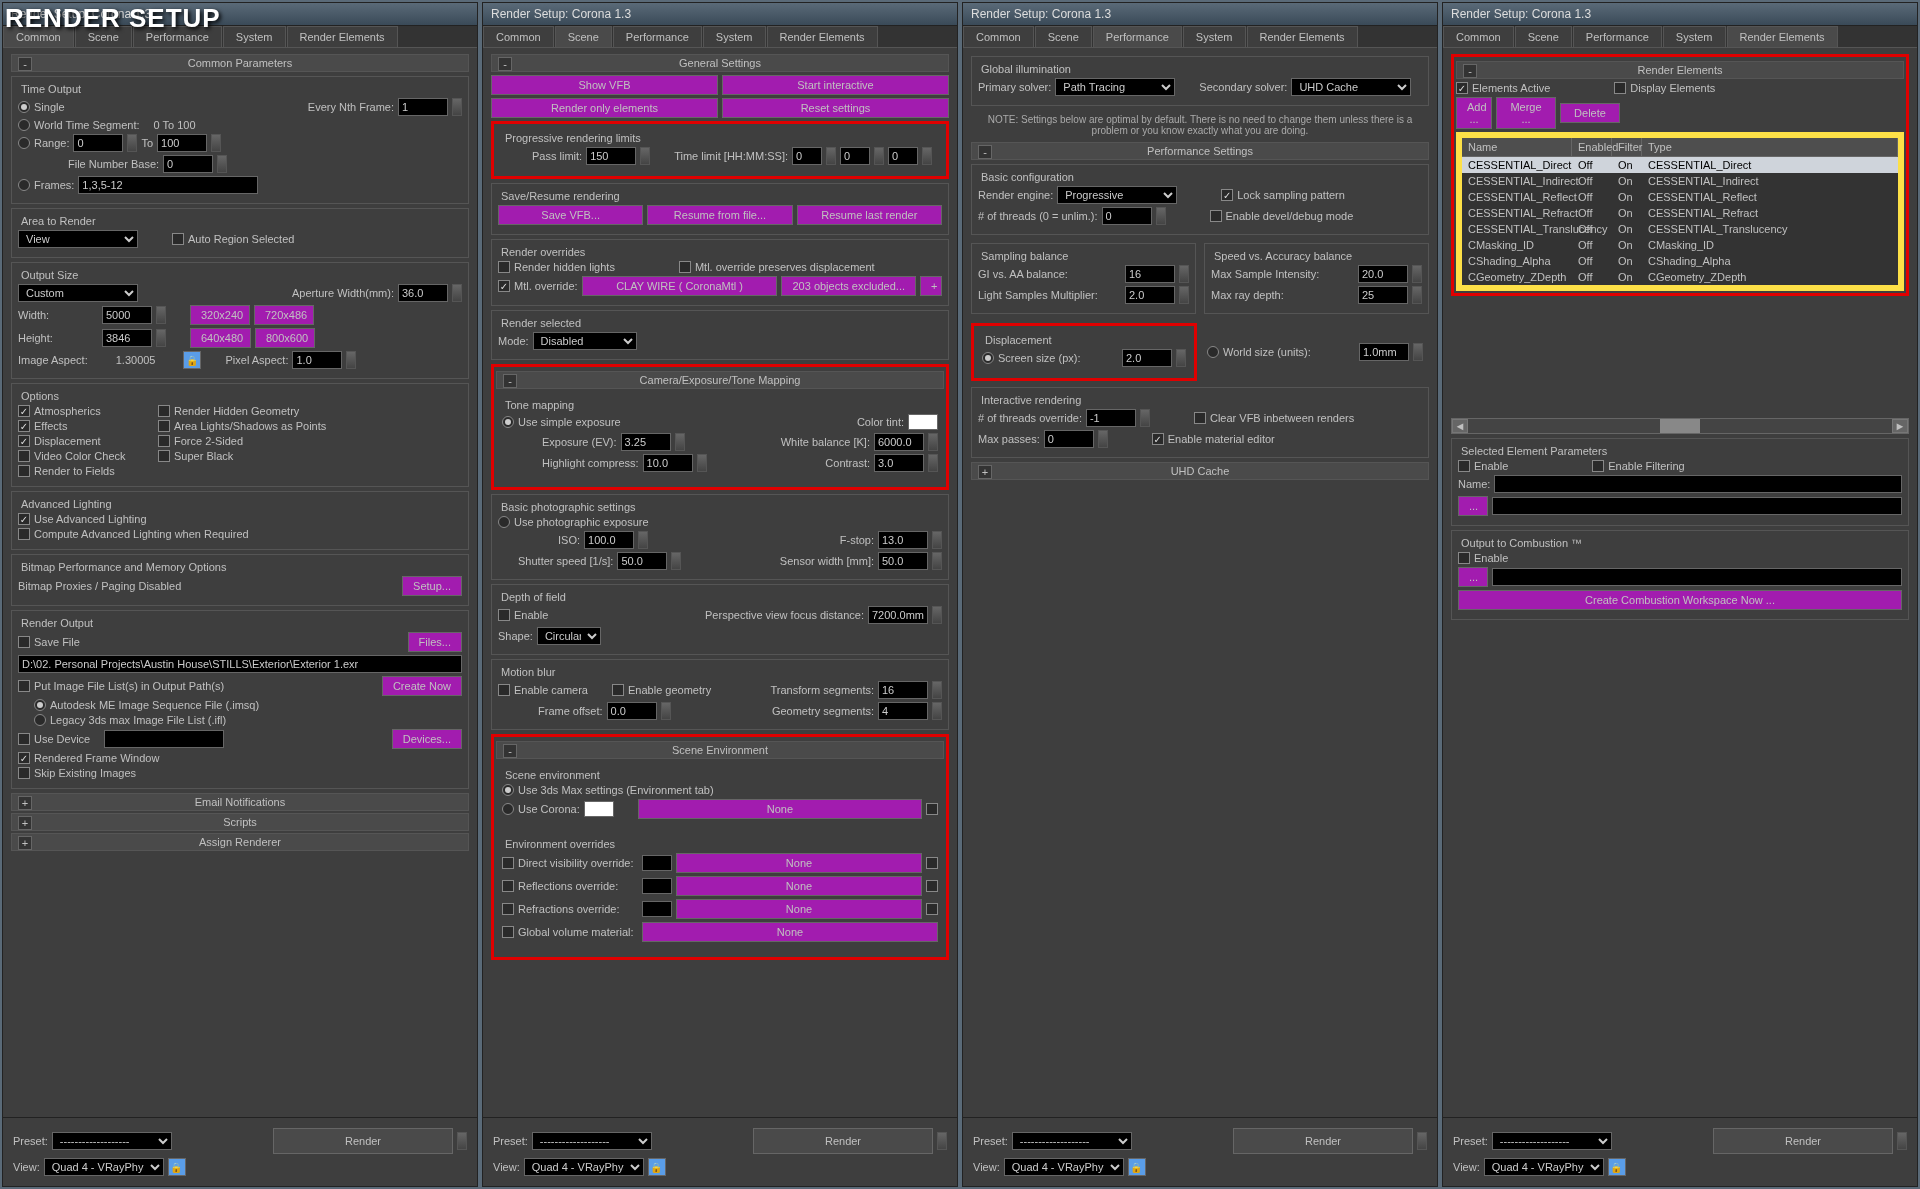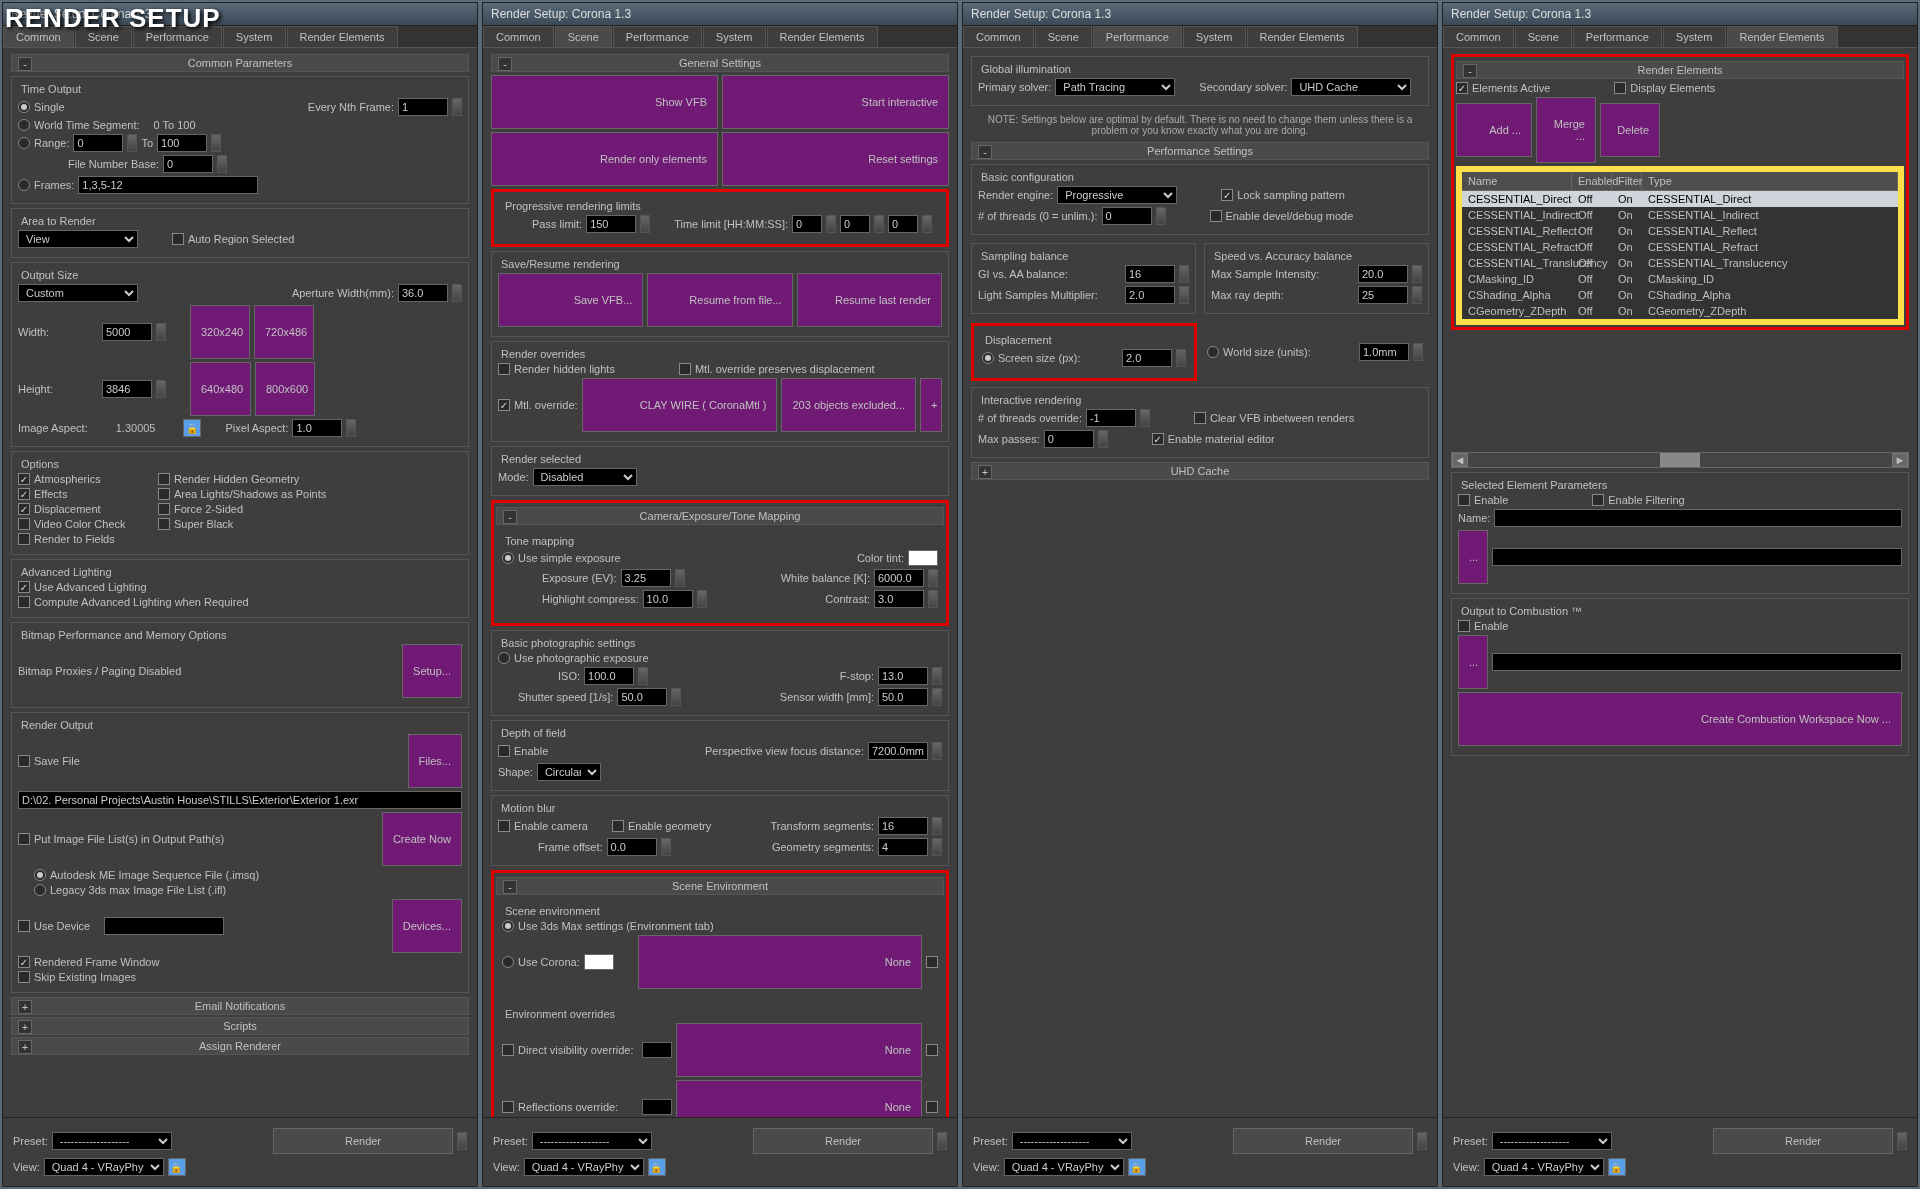--- a/index.html
+++ b/index.html
@@ -18,21 +18,21 @@
 .group-title{font-size:11px;margin-top:-12px;background:#3e3e3e;display:inline-block;padding:0 3px}
 .row{display:flex;align-items:center;margin:3px 0;gap:4px}
 .row label,.row span{white-space:nowrap}
 .radio{width:12px;height:12px;border-radius:50%;border:1px solid #888;background:#2a2a2a;flex-shrink:0}
 .radio.on::after{content:"";display:block;width:6px;height:6px;background:#ccc;border-radius:50%;margin:2px}
 .check{width:12px;height:12px;border:1px solid #888;background:#2a2a2a;flex-shrink:0;display:flex;align-items:center;justify-content:center}
 .check.on::after{content:"✓";font-size:10px;color:#ddd}
 input.num,input.txt,select{background:#000000;border:1px solid #666;color:#ccc;padding:1px 3px;height:18px}
 input.num{width:50px}
 .spinner{width:10px;height:18px;background:linear-gradient(#666,#444);border:1px solid #555;flex-shrink:0}
-.btn{background:#701a75;border:1px solid #666;padding:20px 10px;text-align:right;cursor:pointer}
+.btn{background:#a21caf;border:1px solid #666;padding:3px 10px;text-align:center;cursor:pointer}
 .btn.wide{flex:1}
 .highlight{border:3px solid #e00000;padding:2px;margin:2px 0}
 .swatch{width:30px;height:16px;border:1px solid #666}
 .white{background:#fff}
 .black{background:#000}
 .footer{background:#3e3e3e;padding:6px 10px;border-top:1px solid #222}
 .footer .row{margin:4px 0}
 .render-btn{width:180px;padding:6px;background:#4a4a4a;border:1px solid #666;text-align:center}
 .lock{width:18px;height:18px;background:#5a9de8;border:1px solid #666;display:flex;align-items:center;justify-content:center;font-size:10px}
 .table{background:#333;border:6px solid #fde047}
@@ -593,21 +593,21 @@
 <div class="body">
 <div class="highlight">
 <div class="rollout-title">Render Elements</div>
 <div class="row">
           <div class="check on"></div>
           <span>Elements Active</span>
           <div class="check" style="margin-left:60px"></div>
           <span>Display Elements</span>
         </div>
 <div class="row">
-          <div class="btn" style="width:76px">Add ...</div>
+          <div class="btn" style="width:36px">Add ...</div>
           <div class="btn" style="width:60px">Merge ...</div>
           <div class="btn" style="width:60px">Delete</div>
         </div>
 <div class="table">
 <div class="thead">
             <div class="col-name">Name</div>
             <div class="col-en">Enabled</div>
             <div class="col-fl">Filter</div>
             <div class="col-type">Type</div>
           </div>

